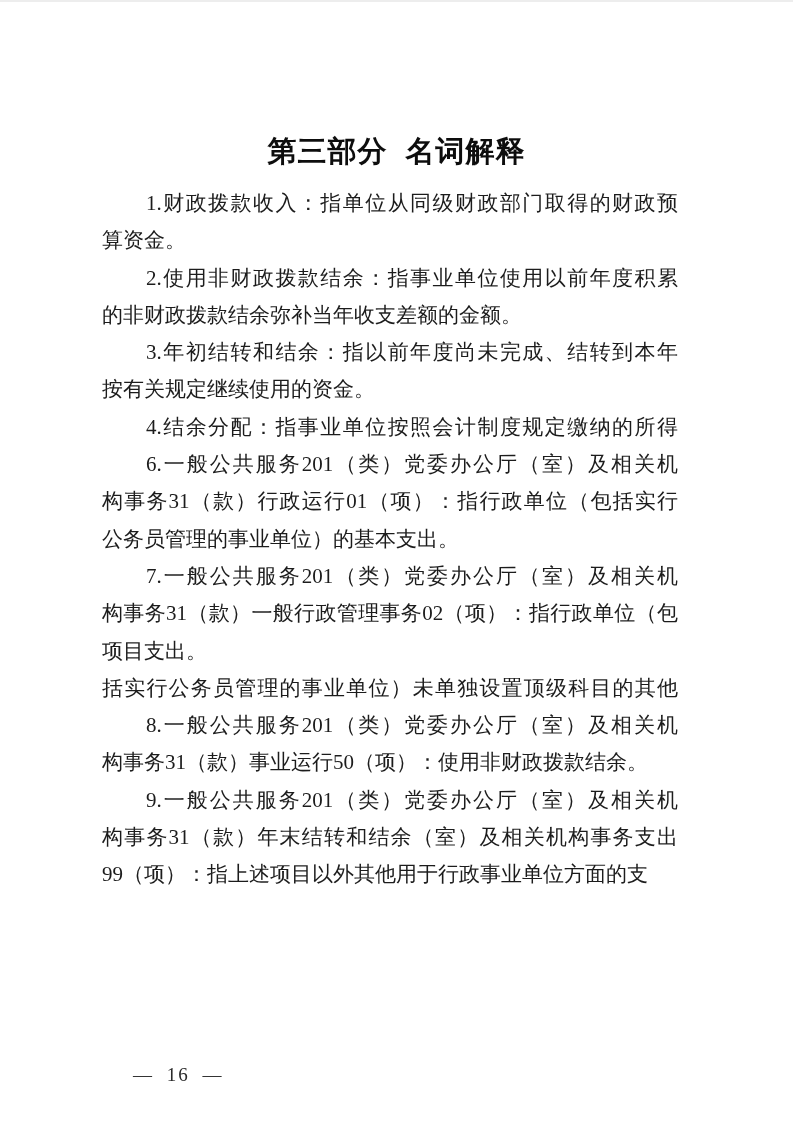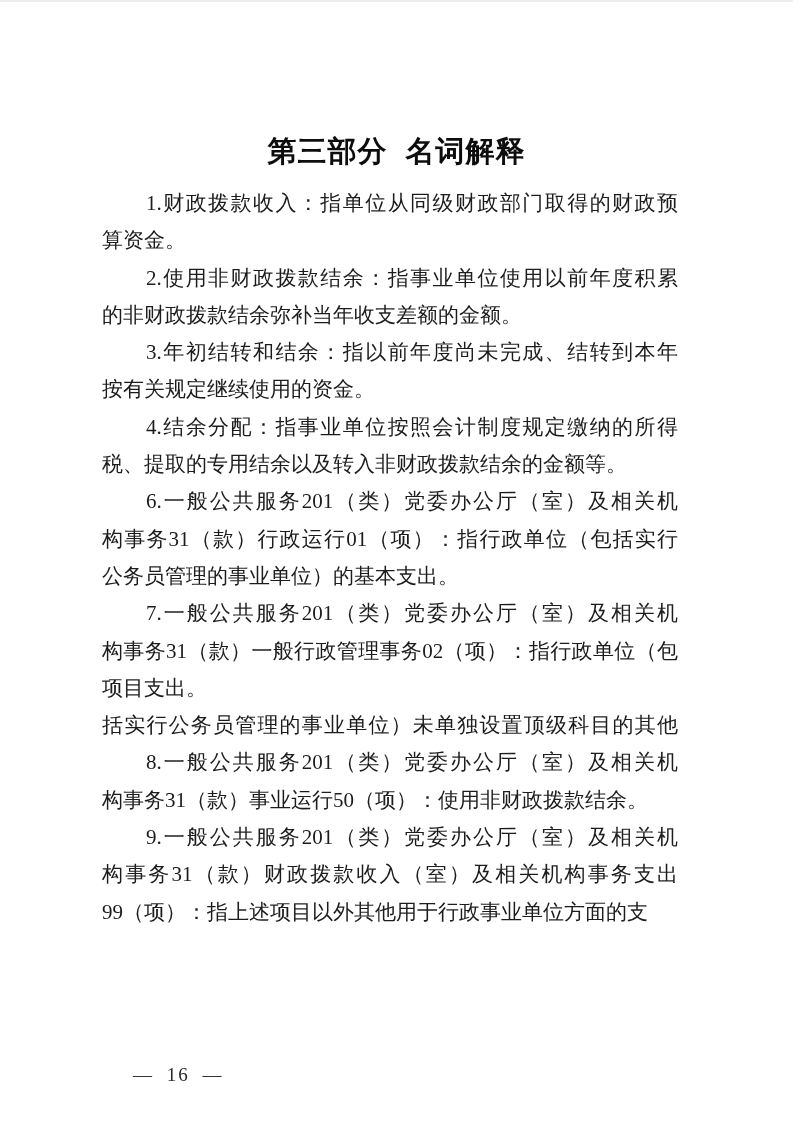--- a/index.html
+++ b/index.html
@@ -80,38 +80,37 @@
       <div class="para">
         <div class="line first">2.使用非财政拨款结余：指事业单位使用以前年度积累</div>
         <div class="line last">的非财政拨款结余弥补当年收支差额的金额。</div>
       </div>
       <div class="para">
         <div class="line first">3.年初结转和结余：指以前年度尚未完成、结转到本年</div>
         <div class="line last">按有关规定继续使用的资金。</div>
       </div>
       <div class="para">
         <div class="line first">4.结余分配：指事业单位按照会计制度规定缴纳的所得</div>
-        <div class="line last">税、提取的专用结余以及转入非财政拨款结余的金额等。</div>
       </div>
       <div class="para">
         <div class="line first">6.一般公共服务201（类）党委办公厅（室）及相关机</div>
         <div class="line">构事务31（款）行政运行01（项）：指行政单位（包括实行</div>
         <div class="line last">公务员管理的事业单位）的基本支出。</div>
       </div>
       <div class="para">
         <div class="line first">7.一般公共服务201（类）党委办公厅（室）及相关机</div>
         <div class="line">构事务31（款）一般行政管理事务02（项）：指行政单位（包</div>
         <div class="line last">项目支出。</div>
         <div class="line">括实行公务员管理的事业单位）未单独设置顶级科目的其他</div>
       </div>
       <div class="para">
         <div class="line first">8.一般公共服务201（类）党委办公厅（室）及相关机</div>
         <div class="line last">构事务31（款）事业运行50（项）：使用非财政拨款结余。</div>
       </div>
       <div class="para">
         <div class="line first">9.一般公共服务201（类）党委办公厅（室）及相关机</div>
-        <div class="line">构事务31（款）财政拨款收入（室）及相关机构事务支出</div>
+        <div class="line">构事务31（款）年末结转和结余（室）及相关机构事务支出</div>
         <div class="line last">99（项）：指上述项目以外其他用于行政事业单位方面的支</div>
       </div>
     </div>
 
   <div class="page-footer">— 16 —</div>
 </div>
 
 </body></html>

